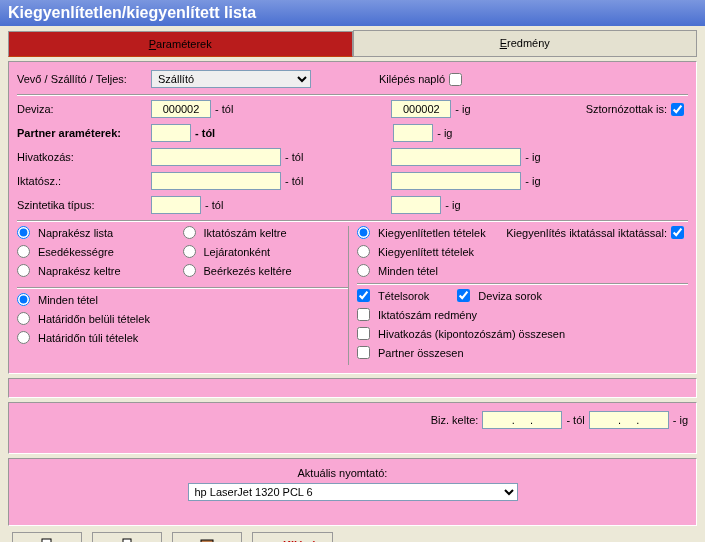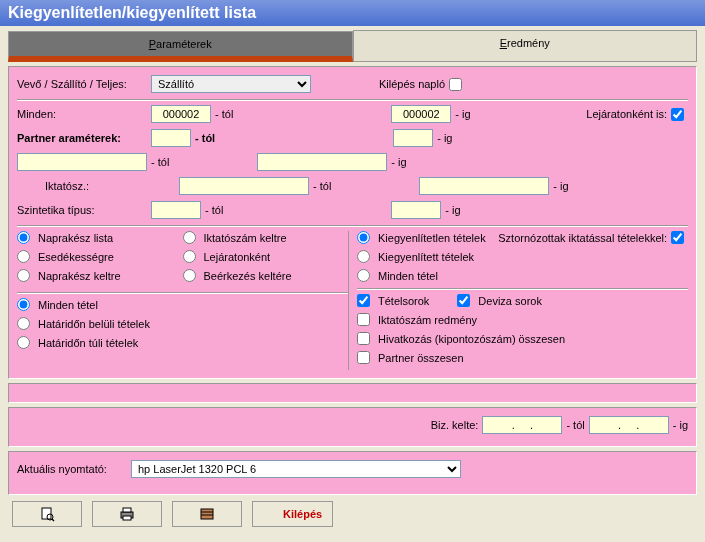--- a/index.html
+++ b/index.html
@@ -1,21 +1,21 @@
 <!DOCTYPE html>
 <html><head>
 <meta charset="utf-8">
 <style>
 * { box-sizing: border-box; margin: 0; padding: 0; }
 body { font-family: Tahoma, Arial, sans-serif; font-size: 11px; background: #ece9d8; width: 705px; height: 542px; overflow: hidden; }
 .titlebar { background: linear-gradient(to bottom, #7a96df, #4a6fd0); color: #fff; font-size: 16px; font-weight: bold; padding: 4px 8px; height: 26px; }
 .content { padding: 4px 8px 8px 8px; }
 .tabs { display: flex; border-bottom: 1px solid #999; margin-bottom: 4px; }
 .tab { flex: 1; text-align: center; padding: 6px 0; background: #ece9d8; border: 1px solid #999; border-bottom: none; cursor: pointer; position: relative; }
-.tab.active { background: #737373; top: 1px; border-bottom: 6px solid #c2410c; }
+.tab.active { background: #b91c1c; top: 1px; border-bottom: 1px solid #c2410c; }
 .tab:not(.active) { background: #e4e1d0; }
 .tab .u { text-decoration: underline; }
 .panel { border: 1px solid #fff; border-top-color: #999; border-left-color: #999; padding: 8px; margin-bottom: 4px; background: #f9a8d4; }
 .row { display: flex; align-items: center; margin-bottom: 6px; gap: 4px; }
 label { white-space: nowrap; }
 select, input[type=text] { font-family: inherit; font-size: 11px; border: 1px solid #7f9db9; padding: 1px 2px; height: 18px; }
 input[type=text] { background: #ffffd8; }
 input[type=checkbox], input[type=radio] { margin-right: 4px; vertical-align: middle; }
 .sep { border-top: 1px solid #999; border-bottom: 1px solid #fff; margin: 4px 0; }
 .grid2 { display: flex; }
@@ -45,50 +45,51 @@
         <option>Szállító</option>
       </select>
       <div style="width:60px;"></div>
       <label>Kilépés napló</label>
       <input type="checkbox" style="">
     </div>
 
     <div class="sep"></div>
 
     <div class="row">
-      <label style="width:130px;">Minden:</label>
+      <label style="width:130px;">Deviza:</label>
       <input type="text" style="width: 60px; text-align: center;" value="000002">
       <span>- tól</span>
       <div style="width:150px;"></div>
       <input type="text" style="width: 60px; text-align: center;" value="000002">
       <span>- ig</span>
       <div style="flex:1;"></div>
-      <label>Lejáratonként is:</label>
+      <label>Sztornózottak is:</label>
       <input type="checkbox" checked="" style="">
     </div>
 
     <div class="row">
       <label class="bold" style="width:130px;">Partner araméterek:</label>
       <input type="text" style="width: 40px;">
       <span class="bold">- tól</span>
       <div style="width:170px;"></div>
       <input type="text" style="width: 40px;">
       <span>- ig</span>
     </div>
 
     <div class="row">
+      <label style="width:130px;">Hivatkozás:</label>
       <input type="text" style="width: 130px;">
       <span>- tól</span>
       <div style="width:80px;"></div>
       <input type="text" style="width: 130px;">
       <span>- ig</span>
     </div>
 
     <div class="row">
-      <label style="width:130px;margin-left:28px;">Iktatósz.:</label>
+      <label style="width:130px;">Iktatósz.:</label>
       <input type="text" style="width: 130px;">
       <span>- tól</span>
       <div style="width:80px;"></div>
       <input type="text" style="width: 130px;">
       <span>- ig</span>
     </div>
 
     <div class="row">
       <label style="width:130px;">Szintetika típus:</label>
       <input type="text" style="width: 50px;">
@@ -144,21 +145,21 @@
         <div class="row">
             <input type="radio" name="r3" style="">
             <label>Határidőn túli tételek</label>
           </div>
       </div>
       <div class="col" style="padding-left:8px;">
         <div class="row">
           <input type="radio" name="r2" checked="" style="">
             <label>Kiegyenlítetlen tételek</label>
           <div style="flex:1;"></div>
-          <label>Sztornózottak iktatással tételekkel:</label>
+          <label>Kiegyenlítés iktatással iktatással:</label>
           <input type="checkbox" checked="" style="">
         </div>
         <div class="row">
             <input type="radio" name="r2" style="">
             <label>Kiegyenlített tételek</label>
           </div>
         <div class="row">
             <input type="radio" name="r2" style="">
             <label>Minden tétel</label>
           </div>
@@ -182,31 +183,31 @@
             <input type="checkbox" style="">
             <label>Partner összesen</label>
           </div>
       </div>
     </div>
   </div>
 
   <div class="panel" style="height:20px;"></div>
 
   <div class="panel">
-    <div class="row" style="justify-content:flex-end;margin-bottom:4px;">
+    <div class="row" style="justify-content:flex-end;margin-bottom:16px;">
       <label>Biz. kelte:</label>
       <input type="text" style="width: 80px; text-align: center;" value=".     .">
       <span>- tól</span>
       <input type="text" style="width: 80px; text-align: center;" value=".     .">
       <span>- ig</span>
     </div>
   </div>
 
   <div class="panel">
-    <div class="row" style="margin-bottom:8px;">
+    <div class="row" style="margin-bottom:16px;flex-direction:column;">
       <label style="width:110px;">Aktuális nyomtató:</label>
       <select style="width:330px;background:#fff;">
         <option>hp LaserJet 1320 PCL 6</option>
       </select>
     </div>
   </div>
 
   <div class="btnbar">
     <div class="btngroup">
       <button class="btn">

